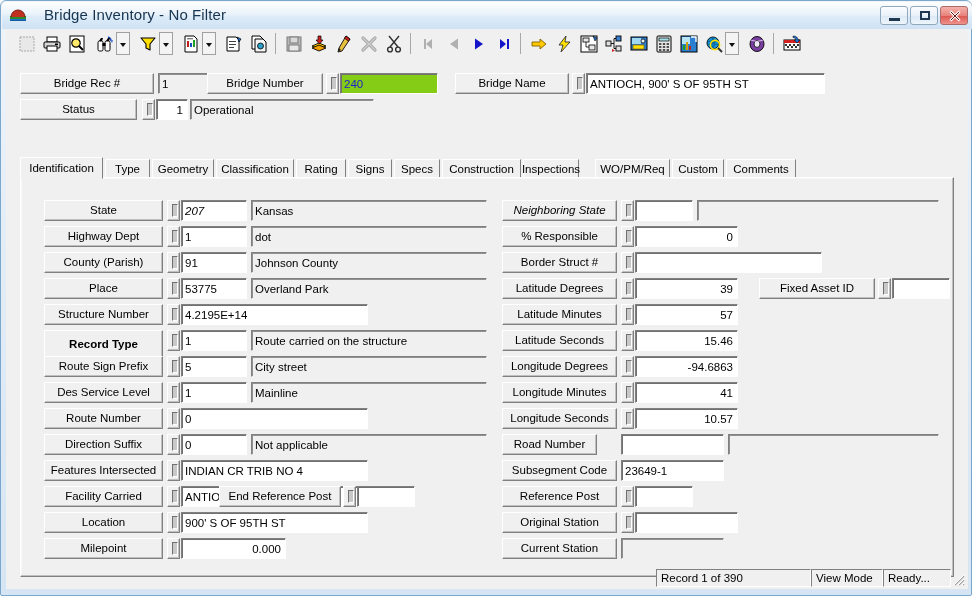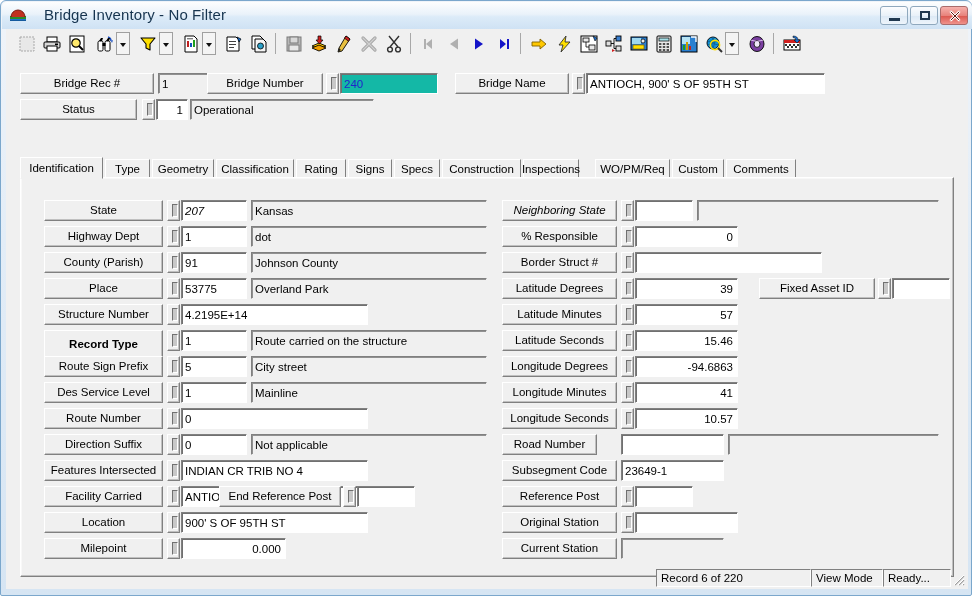--- a/index.html
+++ b/index.html
@@ -161,21 +161,21 @@
     box-shadow: inset -1px -1px 0 #c0c0c0;
   }
   .spin::after {
     content: "";
     position: absolute; left: 4px; top: 3px;
     width: 4px; bottom: 3px;
     background: #c8c8c8;
     border: 1px solid #707070;
     border-right-color: #ffffff; border-bottom-color: #ffffff;
   }
-  .sel-blue { background: #14b8a6; color: #2222cc; }
+  .sel-blue { background: #84cc16; color: #2222cc; }
 
   
   #tabstrip {
     position: absolute; left: 14px; top: 128px;
     width: 934px; height: 21px;
   }
   .tab {
     position: absolute; top: 2px; height: 19px;
     box-sizing: border-box;
     border: 1px solid;
@@ -641,21 +641,21 @@
       <div class="fld-btn" style="left:738px; top:100px; width:116px; height:21px;">Fixed Asset ID</div>
       <div class="spin" style="left:857px; top:100px; height:21px;"></div>
       <div class="tbox" style="left:871px; top:100px; width:58px; height:21px;"></div>
 
       <div class="fld-btn" style="left:198px; top:308px; width:122px; height:21px;">End Reference Post</div>
       <div class="spin" style="left:322px; top:308px; height:21px;"></div>
       <div class="tbox" style="left:336px; top:308px; width:58px; height:21px;"></div>
     </div>
 
     <div id="statusbar">
-      <div class="sb-cell" style="left:650px; width:155px;">Record 6 of 220</div>
+      <div class="sb-cell" style="left:650px; width:155px;">Record 1 of 390</div>
       <div class="sb-cell" style="left:805px; width:72px;">View Mode</div>
       <div class="sb-cell" style="left:877px; width:68px;">Ready...</div>
       <span id="grip">
         <svg width="14" height="14" viewBox="0 0 14 14">
           <g stroke="#a0a0a0" stroke-width="1.3">
             <path d="M12 3 L3 12"></path>
               <path d="M12 7 L7 12"></path>
               <path d="M12 11 L11 12"></path>
           </g>
           <g stroke="#ffffff" stroke-width="1">

